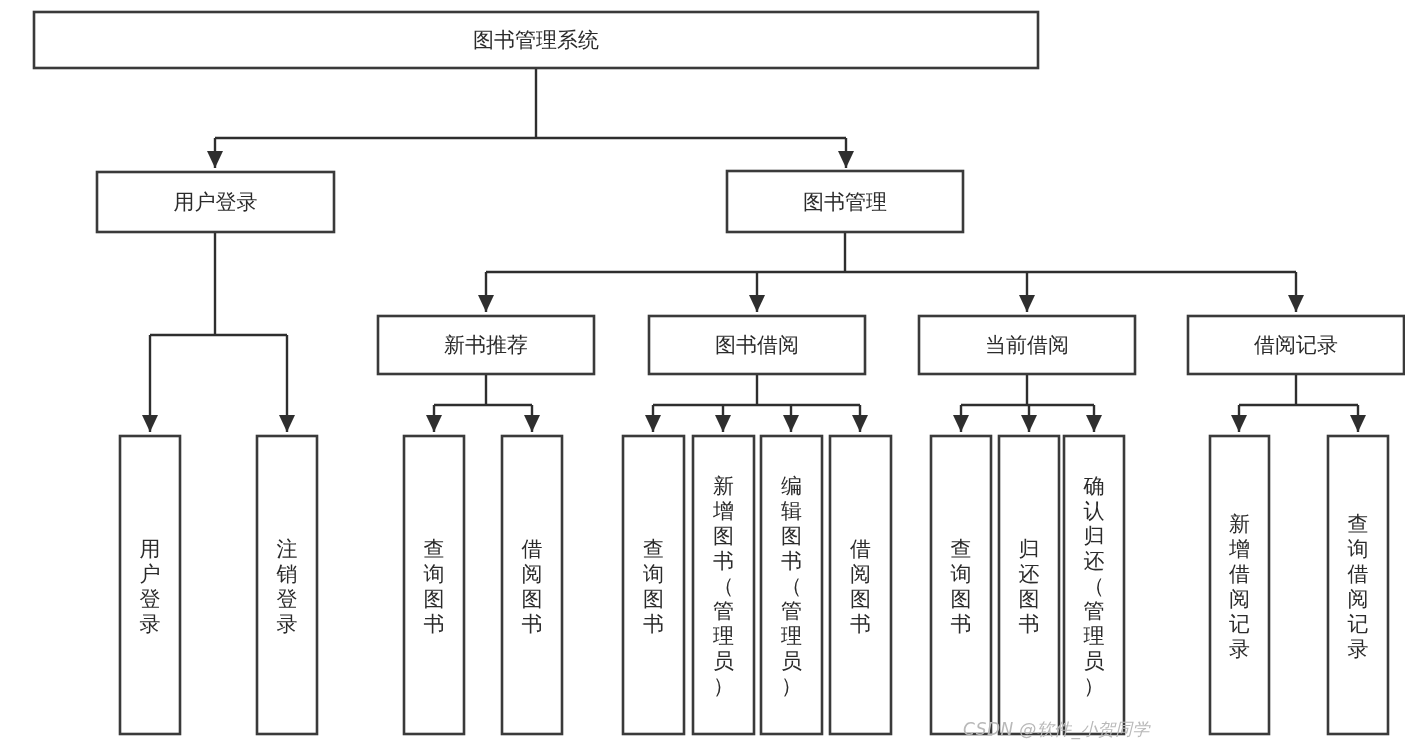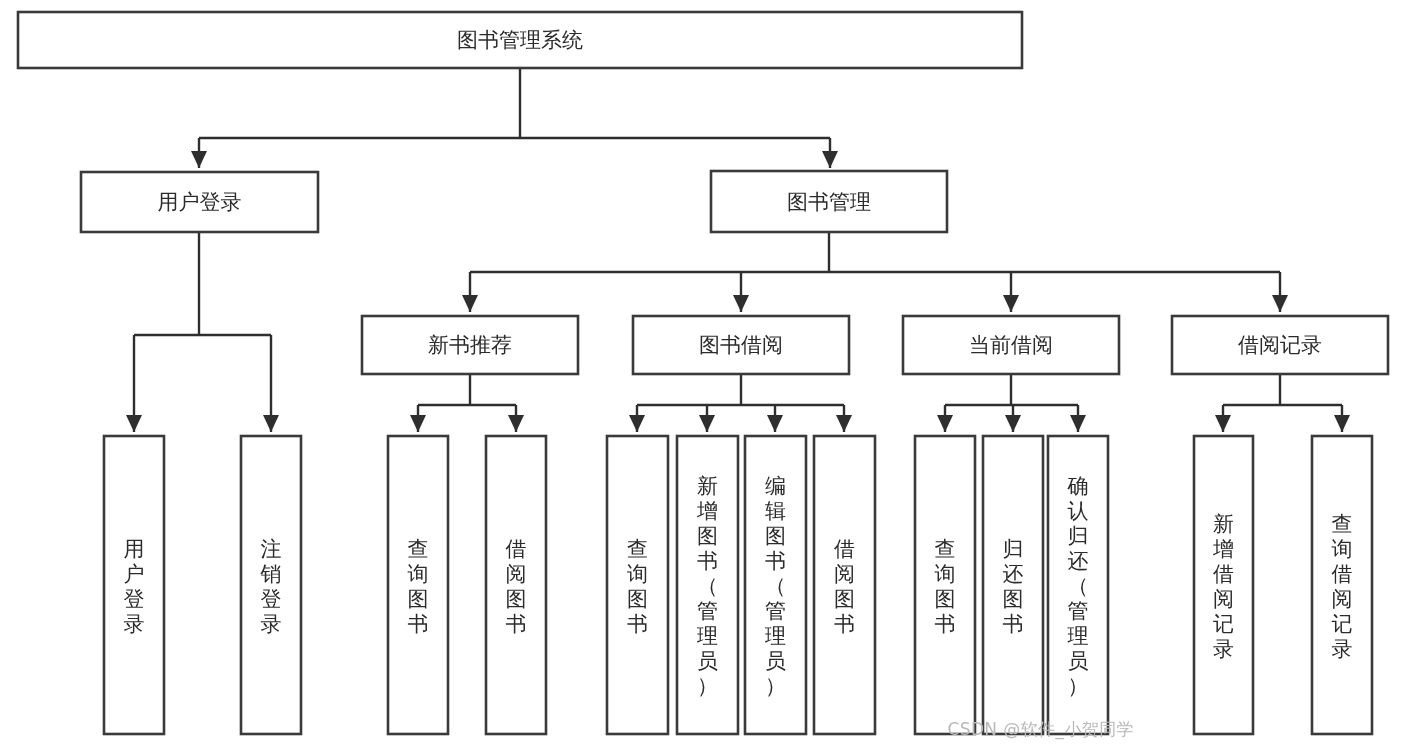--- a/index.html
+++ b/index.html
@@ -10,21 +10,21 @@
   }
   body {
     width: 1405px;
     height: 747px;
     overflow: hidden;
     font-family: "DejaVu Sans", "Liberation Sans", sans-serif;
     position: relative;
   }
   #diagram-root {
     position: absolute;
-    left: 0;
+    left: 16px;
     top: 0;
     width: 1142px;
     height: 747px;
   }
   svg.diagram-canvas {
     display: block;
     width: 1405px;
     height: 747px;
   }
   .node-box {
@@ -58,20 +58,21 @@
   .watermark-text {
     position: absolute;
     right: 8px;
     bottom: 6px;
     font-family: "DejaVu Sans", "Liberation Sans", sans-serif;
     font-size: 17px;
     color: #b9b9b9;
     letter-spacing: 0.4px;
     white-space: nowrap;
     user-select: none;
+    font-style: italic;
   }
 </style>
 </head>
 <body>
 
 <div id="diagram-root">
   <svg class="diagram-canvas" viewBox="0 0 1405 747" xmlns="http://www.w3.org/2000/svg">
     <g id="connector-layer">
         <line x1="520" y1="68" x2="520" y2="138" class="connector"></line>
         <line x1="199" y1="138" x2="830" y2="138" class="connector"></line>

